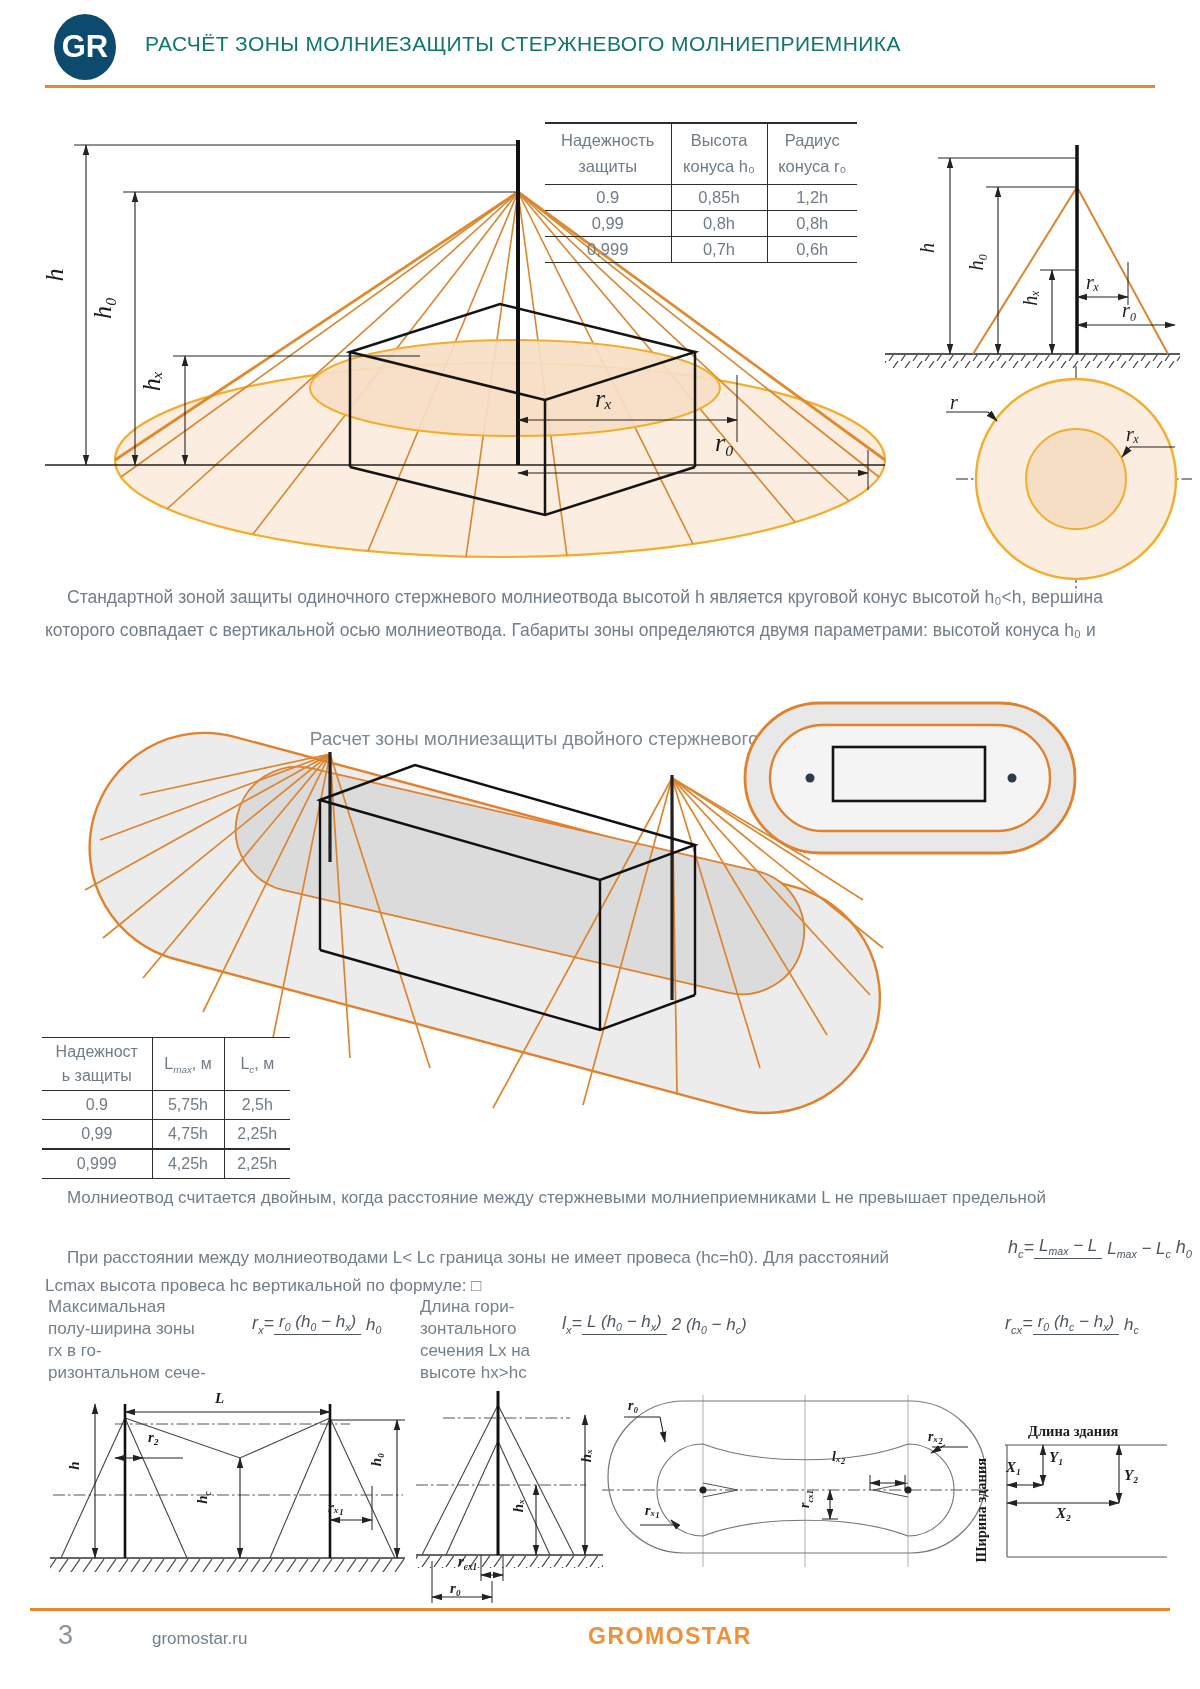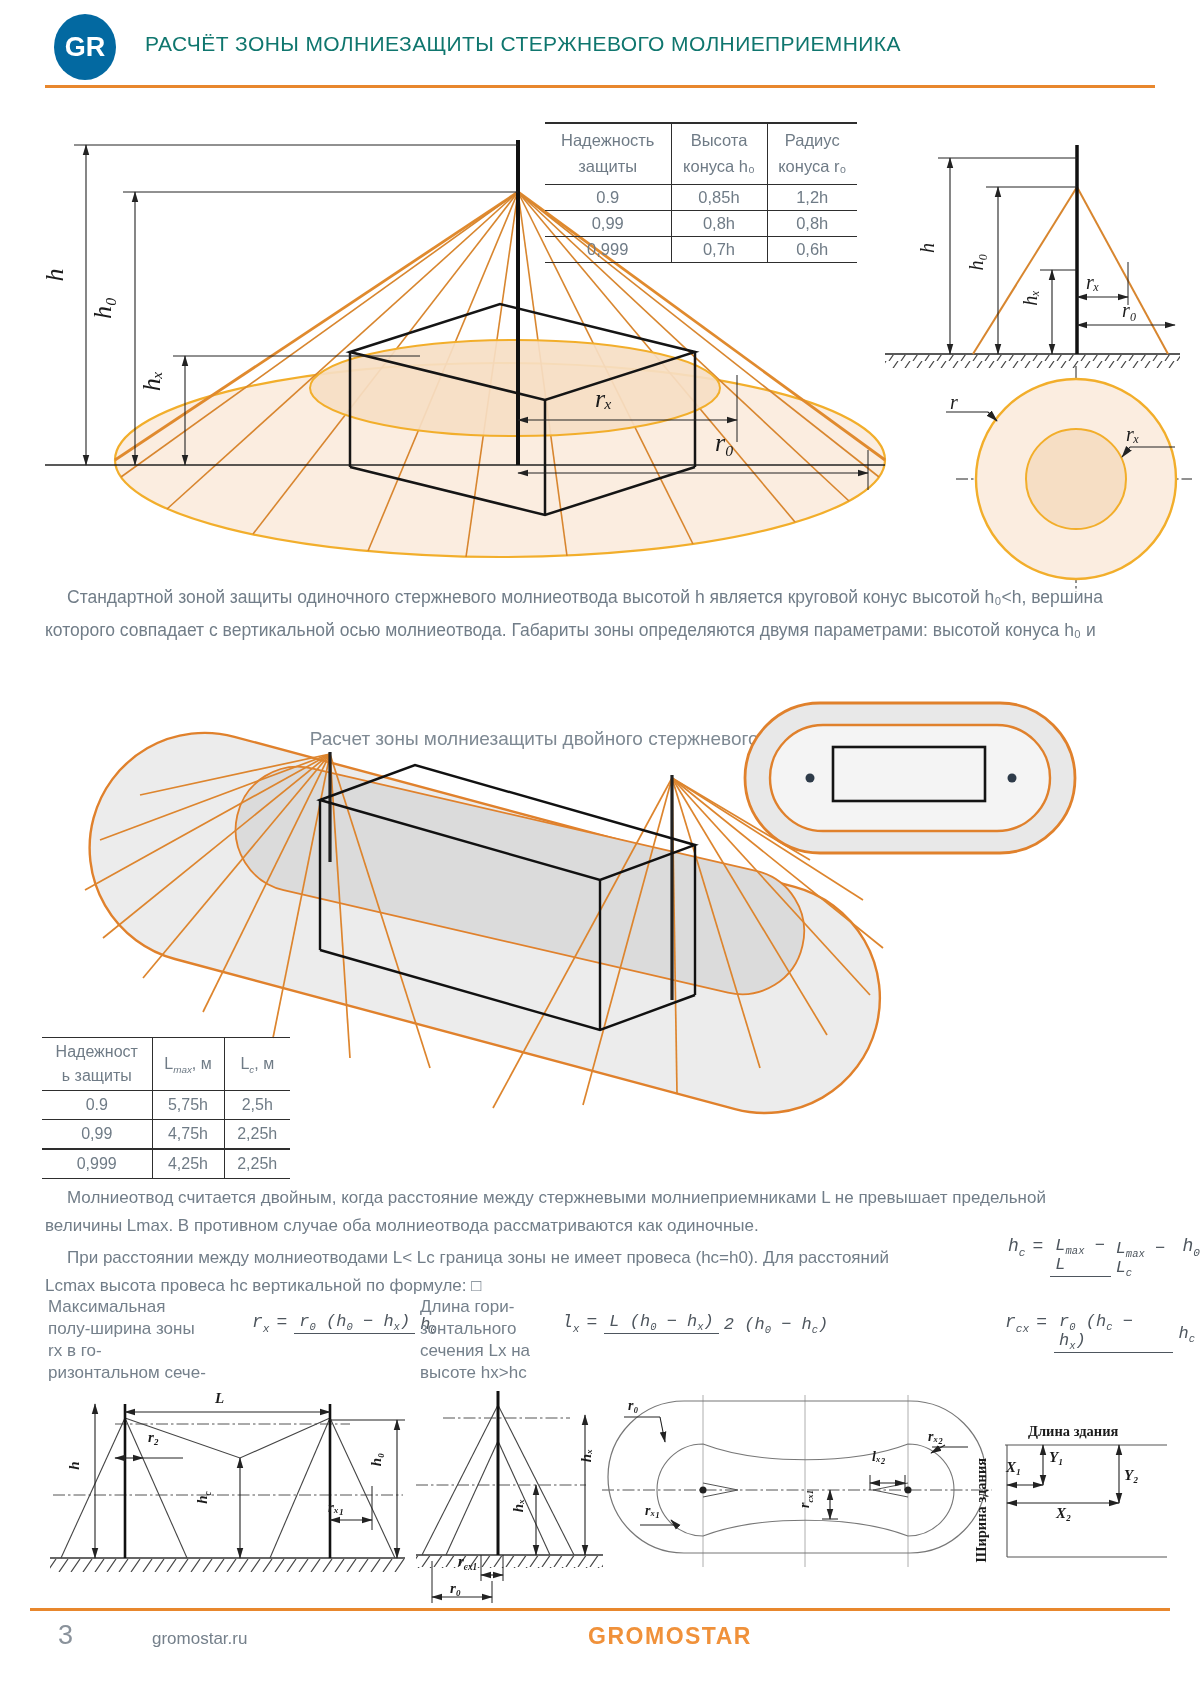--- a/index.html
+++ b/index.html
@@ -1,22 +1,22 @@
 <!DOCTYPE html>
 <html><head>
 <meta charset="utf-8">
 <style>
   html,body{margin:0;padding:0;background:#e9e9e9}
   .page{position:relative;width:1200px;height:1689px;margin:0 auto;background:#fff;
         font-family:"Liberation Sans","DejaVu Sans",sans-serif;overflow:hidden}
   .abs{position:absolute}
   svg{position:absolute;overflow:visible}
   
-  .logo{left:54px;top:14px;width:62px;height:66px;border-radius:50%;background:#0369a1;color:#fff;
-        font-weight:bold;font-size:27px;display:flex;align-items:center;justify-content:center}
+  .logo{left:54px;top:14px;width:62px;height:66px;border-radius:50%;background:#0c4a6e;color:#fff;
+        font-weight:bold;font-size:31px;display:flex;align-items:center;justify-content:center}
   .doc-title{left:145px;top:32px;font-size:21px;color:#0f766e;letter-spacing:.4px;white-space:nowrap}
   .rule-top{left:45px;top:85px;width:1110px;height:3px;background:#E8872D}
   .sec-title{left:45px;width:1110px;text-align:center;font-size:19px;color:#7E8993}
   .s1-title{top:99px}
   .s2-title{top:728px}
   
   .para{color:#717D88;font-size:17.5px;line-height:33px}
   .p1{left:45px;top:581px;width:1110px}
   .para2{color:#717D88;font-size:17px;line-height:28px}
   .indent{text-indent:22px}
@@ -27,21 +27,21 @@
   .t1 th{border-top:2px solid #2e2e2e;border-bottom:1.5px solid #2e2e2e;height:58px;line-height:1.55}
   .t1 td{border-bottom:1.5px solid #2e2e2e;height:21px;padding:2px 0}
   .t1 th+th,.t1 td+td{border-left:1.4px solid #2e2e2e}
   .t2{left:42px;top:1037px;font-size:16px}
   .t2 th{border-top:1.6px solid #2e2e2e;border-bottom:1.5px solid #2e2e2e;height:50px;line-height:1.5}
   .t2 td{border-bottom:1.5px solid #2e2e2e;height:26px;padding:1px 0}
   .t2 th+th,.t2 td+td{border-left:1.4px solid #2e2e2e}
   .t2 tr.thick td{border-bottom:2.6px solid #2e2e2e}
   .pre{white-space:pre-line}
   
-  .formula{display:inline-flex;align-items:flex-start;gap:7px;font-family:Liberation Mono, monospace;
+  .formula{display:inline-flex;align-items:center;font-family:Liberation Sans, sans-serif;
            font-style:italic;color:#4e565e;font-size:18px}
   .frac{display:inline-flex;flex-direction:row;align-items:center;font-size:17px}
   .frac .num{padding:0 5px 2px;border-bottom:1.3px solid #4e565e}
   .frac .den{padding:2px 5px 0}
   sub{font-size:.62em;line-height:0;font-style:italic}
   .ftext{color:#75808B;font-size:17px;line-height:22px;white-space:pre-line}
   
   .flab{font-family:"Liberation Serif","DejaVu Serif",serif;font-style:italic;font-weight:bold;
         color:#1b1b1b;font-size:15px;line-height:1;white-space:nowrap}
   .flab-sm{font-size:14px}
@@ -273,21 +273,20 @@
     <tr>
       <td>0,999</td>
       <td>4,25h</td>
       <td>2,25h</td>
     </tr>
   </tbody>
     </table>
 
   <div class="abs para2" style="left:45px;top:1184px;width:1110px">
     <div class="indent">Молниеотвод считается двойным, когда расстояние между стержневыми молниеприемниками L не превышает предельной</div>
-    <div>величины Lmax. В противном случае оба молниеотвода рассматриваются как одиночные.</div>
   </div>
   <div class="abs para2" style="left:45px;top:1244px;width:960px">
     <div class="indent">При расстоянии между молниеотводами L&lt; Lc граница зоны не имеет провеса (hc=h0). Для расстояний</div>
     <div>Lcmax высота провеса hc вертикальной по формуле: □</div>
   </div>
 
   <div class="abs formula" style="left:1008px;top:1236px">
     <span><span>h</span><sub>c</sub></span>
     <span>=</span>
     <span class="frac">
@@ -411,21 +410,21 @@
       <line x1="305" y1="80" x2="305" y2="95" stroke="#222" stroke-width="1"></line>
       <line x1="270" y1="88" x2="305" y2="88" style="marker-start:url(#ar);marker-end:url(#ar);stroke:#222;stroke-width:1.1"></line>
       <line x1="332" y1="52" x2="368" y2="52" stroke="#222" stroke-width="1.1"></line>
       <line x1="345" y1="50" x2="331" y2="58" style="marker-end:url(#ar);stroke:#222;stroke-width:1.1"></line>
       <line x1="230" y1="95" x2="230" y2="124" style="marker-start:url(#ar);marker-end:url(#ar);stroke:#222;stroke-width:1.1"></line>
       <line x1="222" y1="124" x2="238" y2="124" stroke="#222" stroke-width="1"></line>
     </g>
   </svg>
   <span class="abs flab flab-sm" style="left:628px;top:1399px">r₀</span>
   <span class="abs flab flab-sm" style="left:645px;top:1504px">rₓ₁</span>
-  <span class="abs flab flab-sm" style="left:872px;top:1450px">lₓ₂</span>
+  <span class="abs flab flab-sm" style="left:832px;top:1450px">lₓ₂</span>
   <span class="abs flab flab-sm" style="left:928px;top:1430px">rₓ₂</span>
   <span class="abs flab flab-sm rot" style="left:796px;top:1492px"><span>r</span><sub>cx1</sub></span>
 
   <svg style="left:985px;top:1423px" width="185" height="140" viewBox="0 0 185 140">
     <g stroke="#555" stroke-width="1.1" fill="none">
       <line x1="20" y1="22" x2="182" y2="22"></line>
       <line x1="22" y1="134" x2="182" y2="134"></line>
       <line x1="22" y1="22" x2="22" y2="134"></line>
     </g>
     <g>

